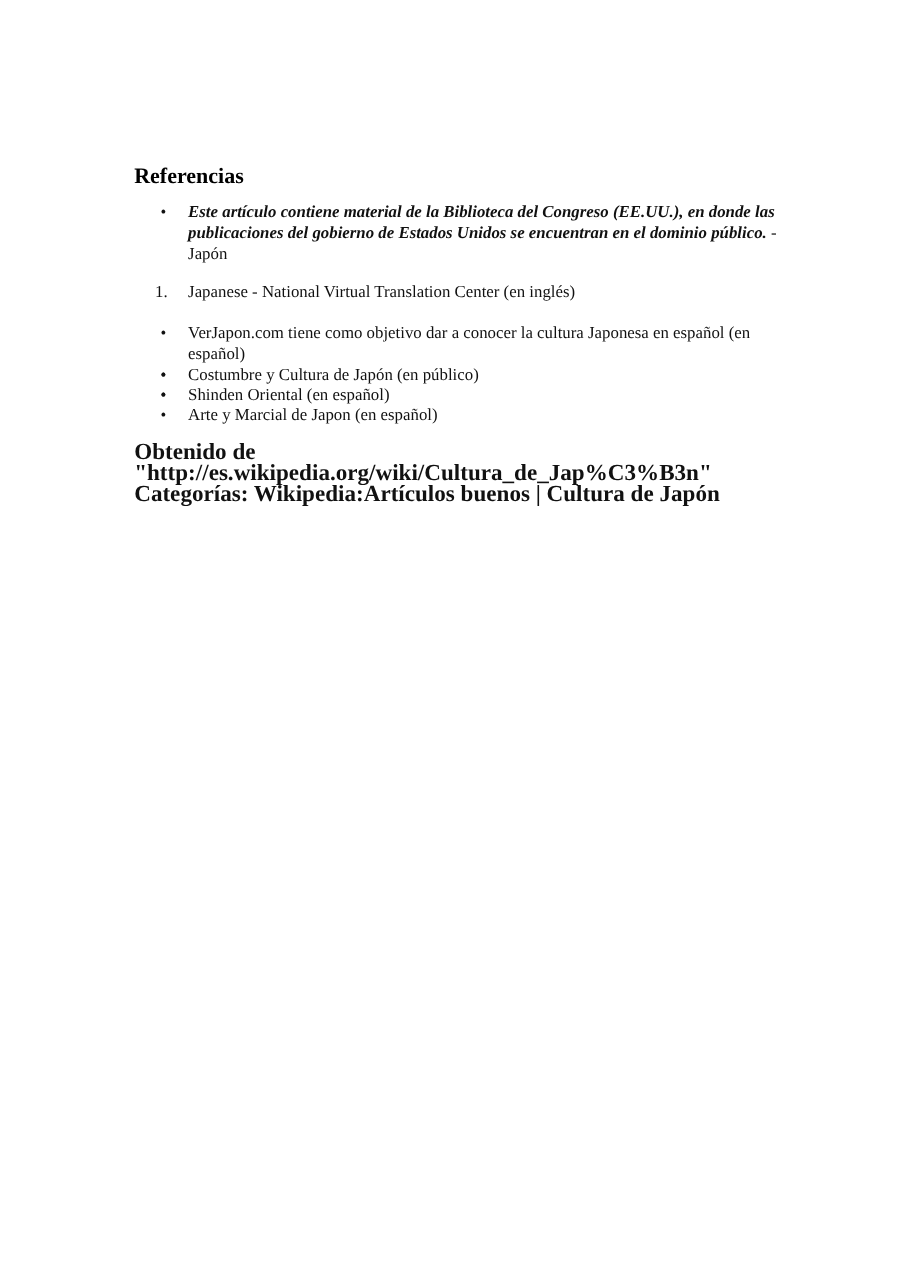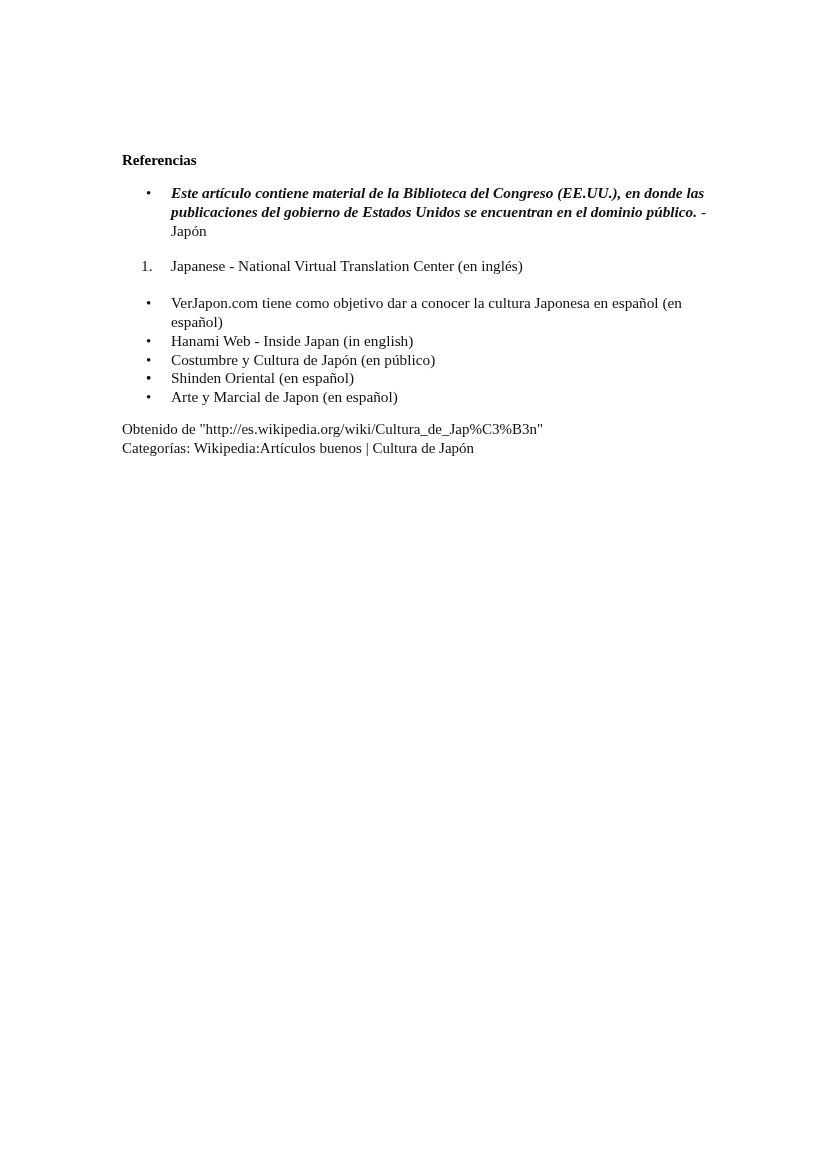--- a/index.html
+++ b/index.html
@@ -17,21 +17,21 @@
     }
     .page {
       position: absolute;
       left: 122px;
       top: 146px;
       width: 600px;
     }
     h1 {
       font-family: "Liberation Serif", "DejaVu Serif", serif;
       font-weight: bold;
-      font-size: 15px;
+      font-size: 20px;
       line-height: 28px;
       margin: 0 0 10px 0;
       color: #000;
     }
     ul, ol {
       margin: 0;
       padding: 0;
       list-style: none;
     }
     .list {
@@ -61,22 +61,23 @@
     }
     .gap-sm {
       height: 18px;
     }
     em {
       font-style: italic;
       font-weight: bold;
     }
     .footer {
       margin-top: 13px;
-      font-size: 15px;
+      font-size: 21px;
       line-height: 18.8px;
+      font-weight: bold;
     }
     a.link {
       color: inherit;
       text-decoration: none;
     }
   </style>
 </head>
 <body>
 
 <div class="page">
@@ -100,21 +101,20 @@
 
   <div class="gap-sm"></div>
 
   <ul class="list">
     <li class="item">
       <span class="bullet">•</span>
       <a class="link">VerJapon.com tiene como objetivo dar a conocer la cultura Japonesa en español (en español)</a>
     </li>
     <li class="item">
       <span class="bullet">•</span>
-      <a class="link">Hanami Web - Inside Japan (in english)</a>
     </li>
     <li class="item">
       <span class="bullet">•</span>
       <a class="link">Costumbre y Cultura de Japón (en público)</a>
     </li>
     <li class="item">
       <span class="bullet">•</span>
     </li>
     <li class="item">
       <span class="bullet">•</span>

